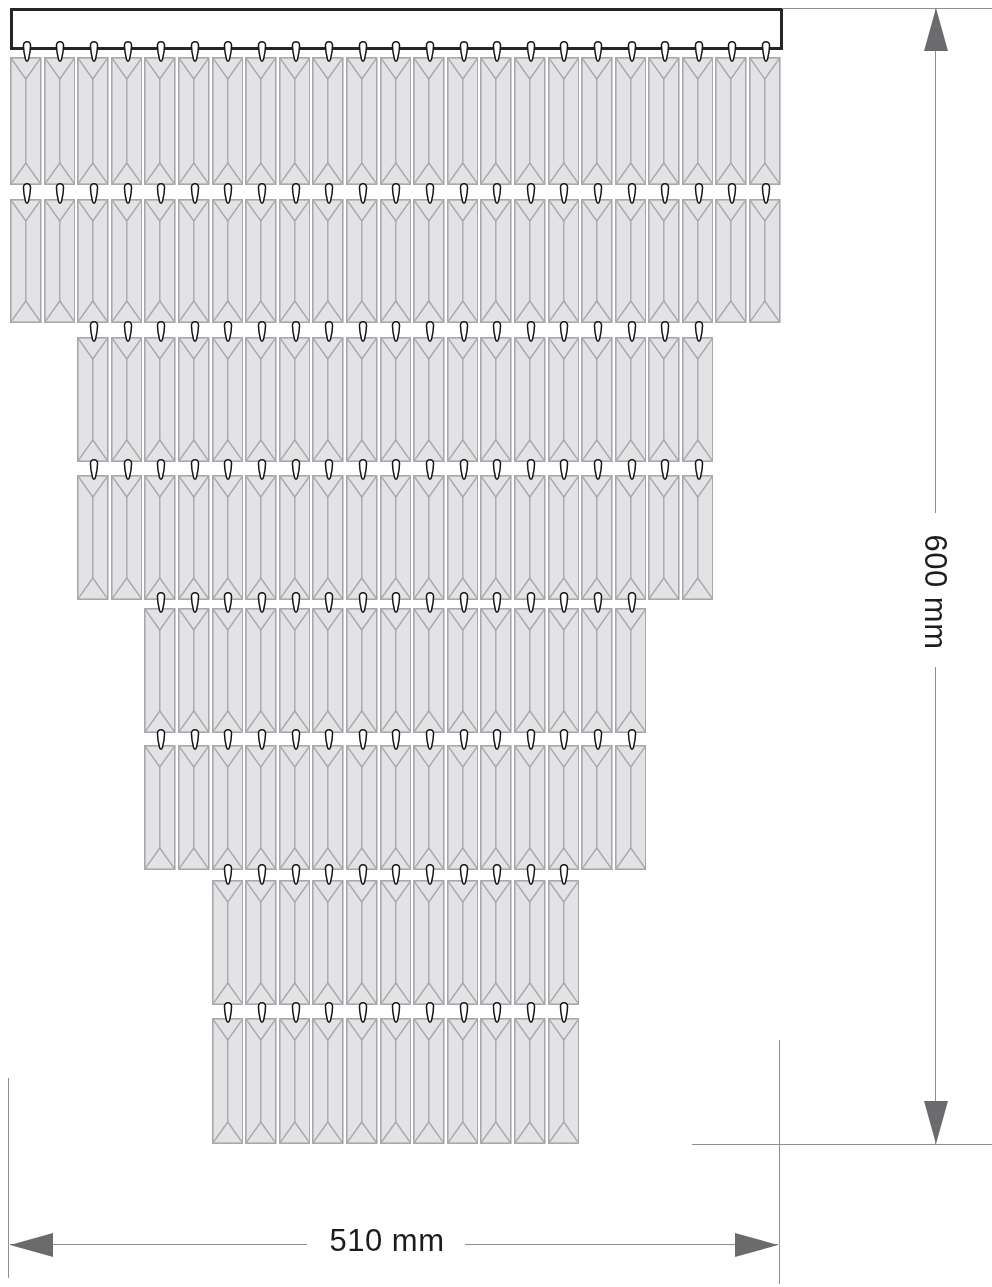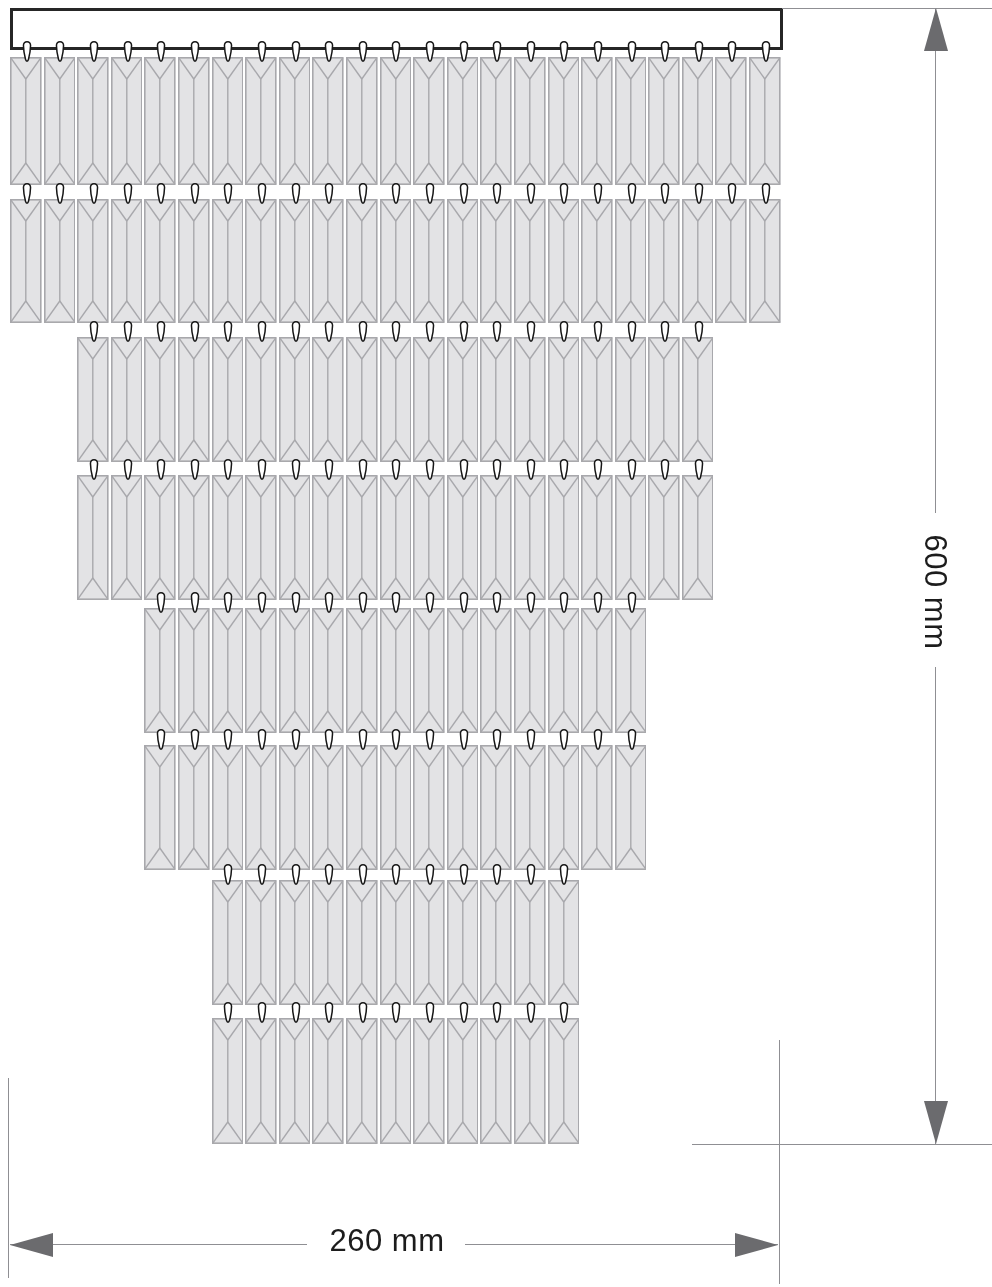--- a/index.html
+++ b/index.html
@@ -1851,14 +1851,14 @@
       <div class="dim" style="left: 10px; top: 1244px; width: 297px; height: 1px; background: rgb(143, 143, 147);"></div>
       <div class="dim" style="left: 465px; top: 1244px; width: 313px; height: 1px; background: rgb(143, 143, 147);"></div>
       <svg width="43" height="24" viewBox="0 0 43 24" style="position: absolute; left: 10px; top: 1232.5px; z-index: 4;">
         <polygon points="0,12 43,0 43,24" fill="#6b6b6e"></polygon>
       </svg>
       <svg width="43" height="24" viewBox="0 0 43 24" style="position: absolute; left: 735px; top: 1232.5px; z-index: 4;">
         <polygon points="0,0 43,12 0,24" fill="#6b6b6e"></polygon>
       </svg>
     </div>
   <div class="dim-label vertical" id="height-label" style="left: 935px; top: 592px;">600 mm</div>
-  <div class="dim-label" id="width-label" style="left: 387px; top: 1241px;">260 mm</div>
+  <div class="dim-label" id="width-label" style="left: 387px; top: 1241px;">510 mm</div>
 </div>
 
 </body></html>

